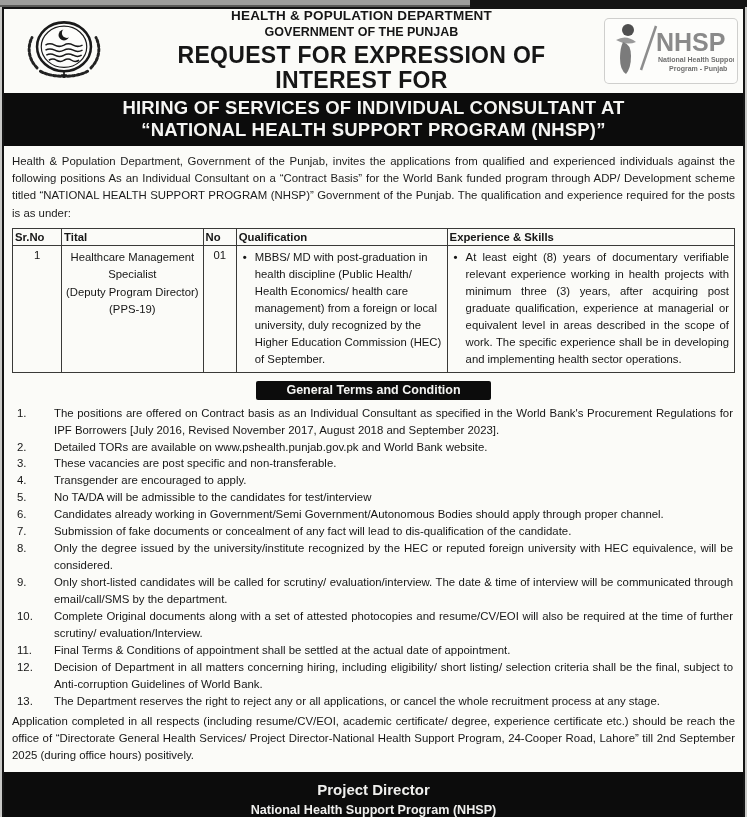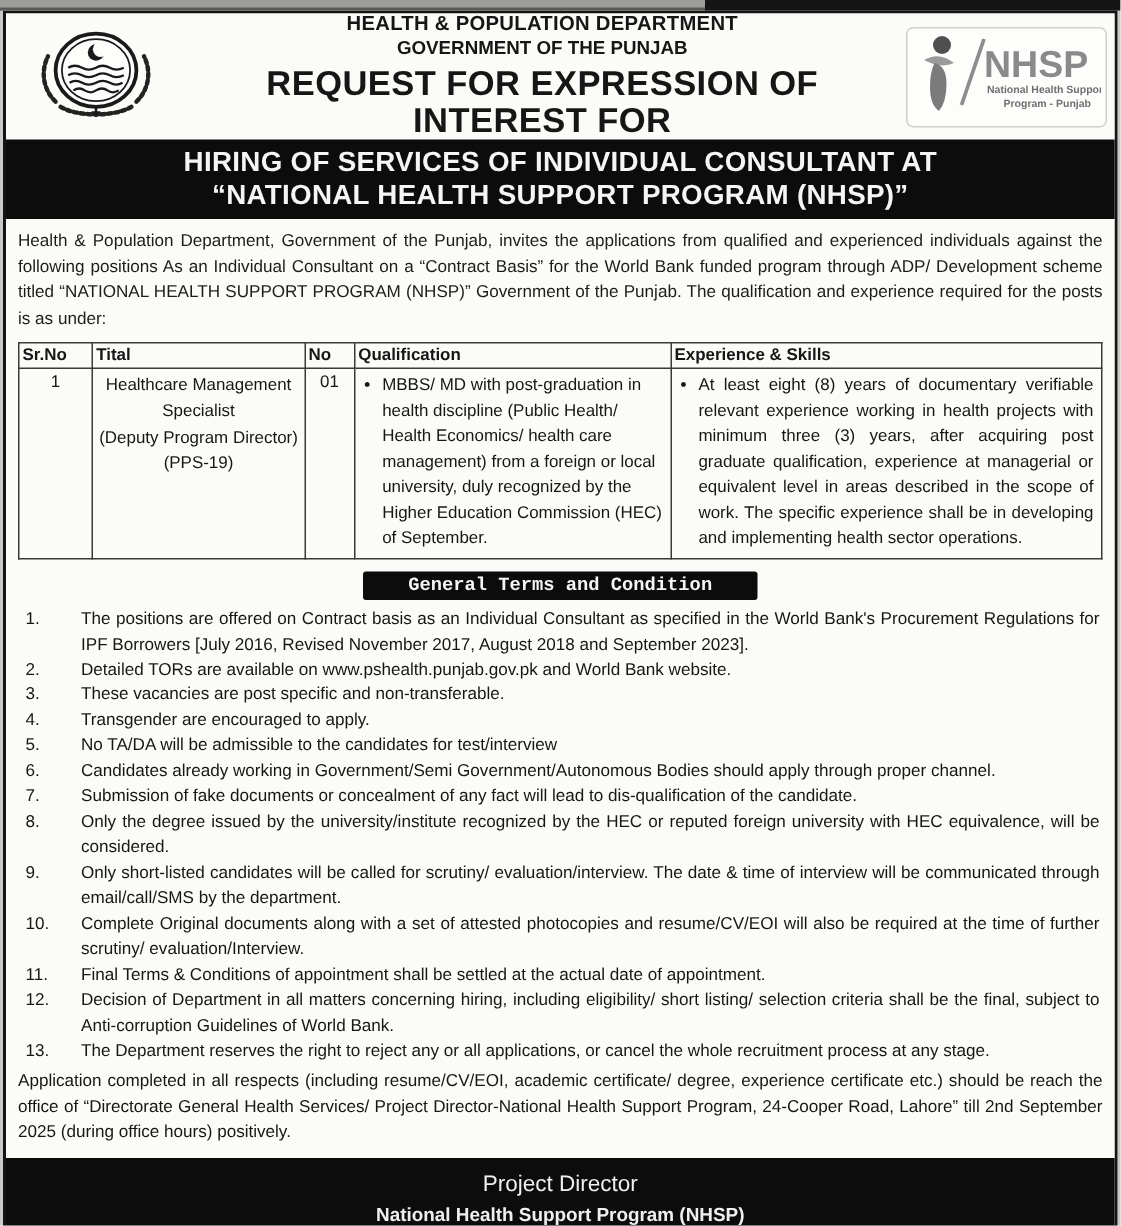--- a/index.html
+++ b/index.html
@@ -51,34 +51,34 @@
   td.c-title { text-align: center; padding: 3px 2px; line-height: 1.55; white-space: pre-line; }
   .bullet-cell { display: flex; padding: 3px 5px 4px 6px; line-height: 1.5; }
   .bullet-marker { width: 12px; flex: none; font-weight: bold; }
   .bullet-text { flex: 1; }
   .bullet-text.justify { text-align: justify; }
 
   .terms-badge {
     width: fit-content; margin: 8px auto 5px;
     background: #0c0c0c; color: #f5f5f3;
     font-size: 12.5px; font-weight: bold;
-    padding: 2px 30px 3px; border-radius: 2px; font-family: Liberation Mono, monospace;
+    padding: 2px 30px 3px; border-radius: 2px;
   }
   .terms-list { margin-bottom: 2px; }
   .term-row { display: flex; font-size: 11.4px; line-height: 1.49; }
   .term-num { width: 42px; flex: none; padding-left: 5px; }
   .term-text { flex: 1; text-align: justify; padding-right: 2px; }
   .closing { font-size: 11.4px; line-height: 1.5; text-align: justify; margin: 3px 0 5px; }
 
   
   .footer {
     background: #0c0c0c; color: #efefed; text-align: center;
     position: relative; padding: 6px 0 9px; line-height: 1.55;
   }
-  .footer-line1 { font-size: 15px; font-weight: normal; }
+  .footer-line1 { font-size: 15px; font-weight: bold; }
   .footer-line  { font-size: 12.6px; font-weight: bold; }
 </style>
 </head>
 <body>
 
 <div class="top-strip">
   <div class="seg-a"></div>
   <div class="seg-b"></div>
 </div>
 

